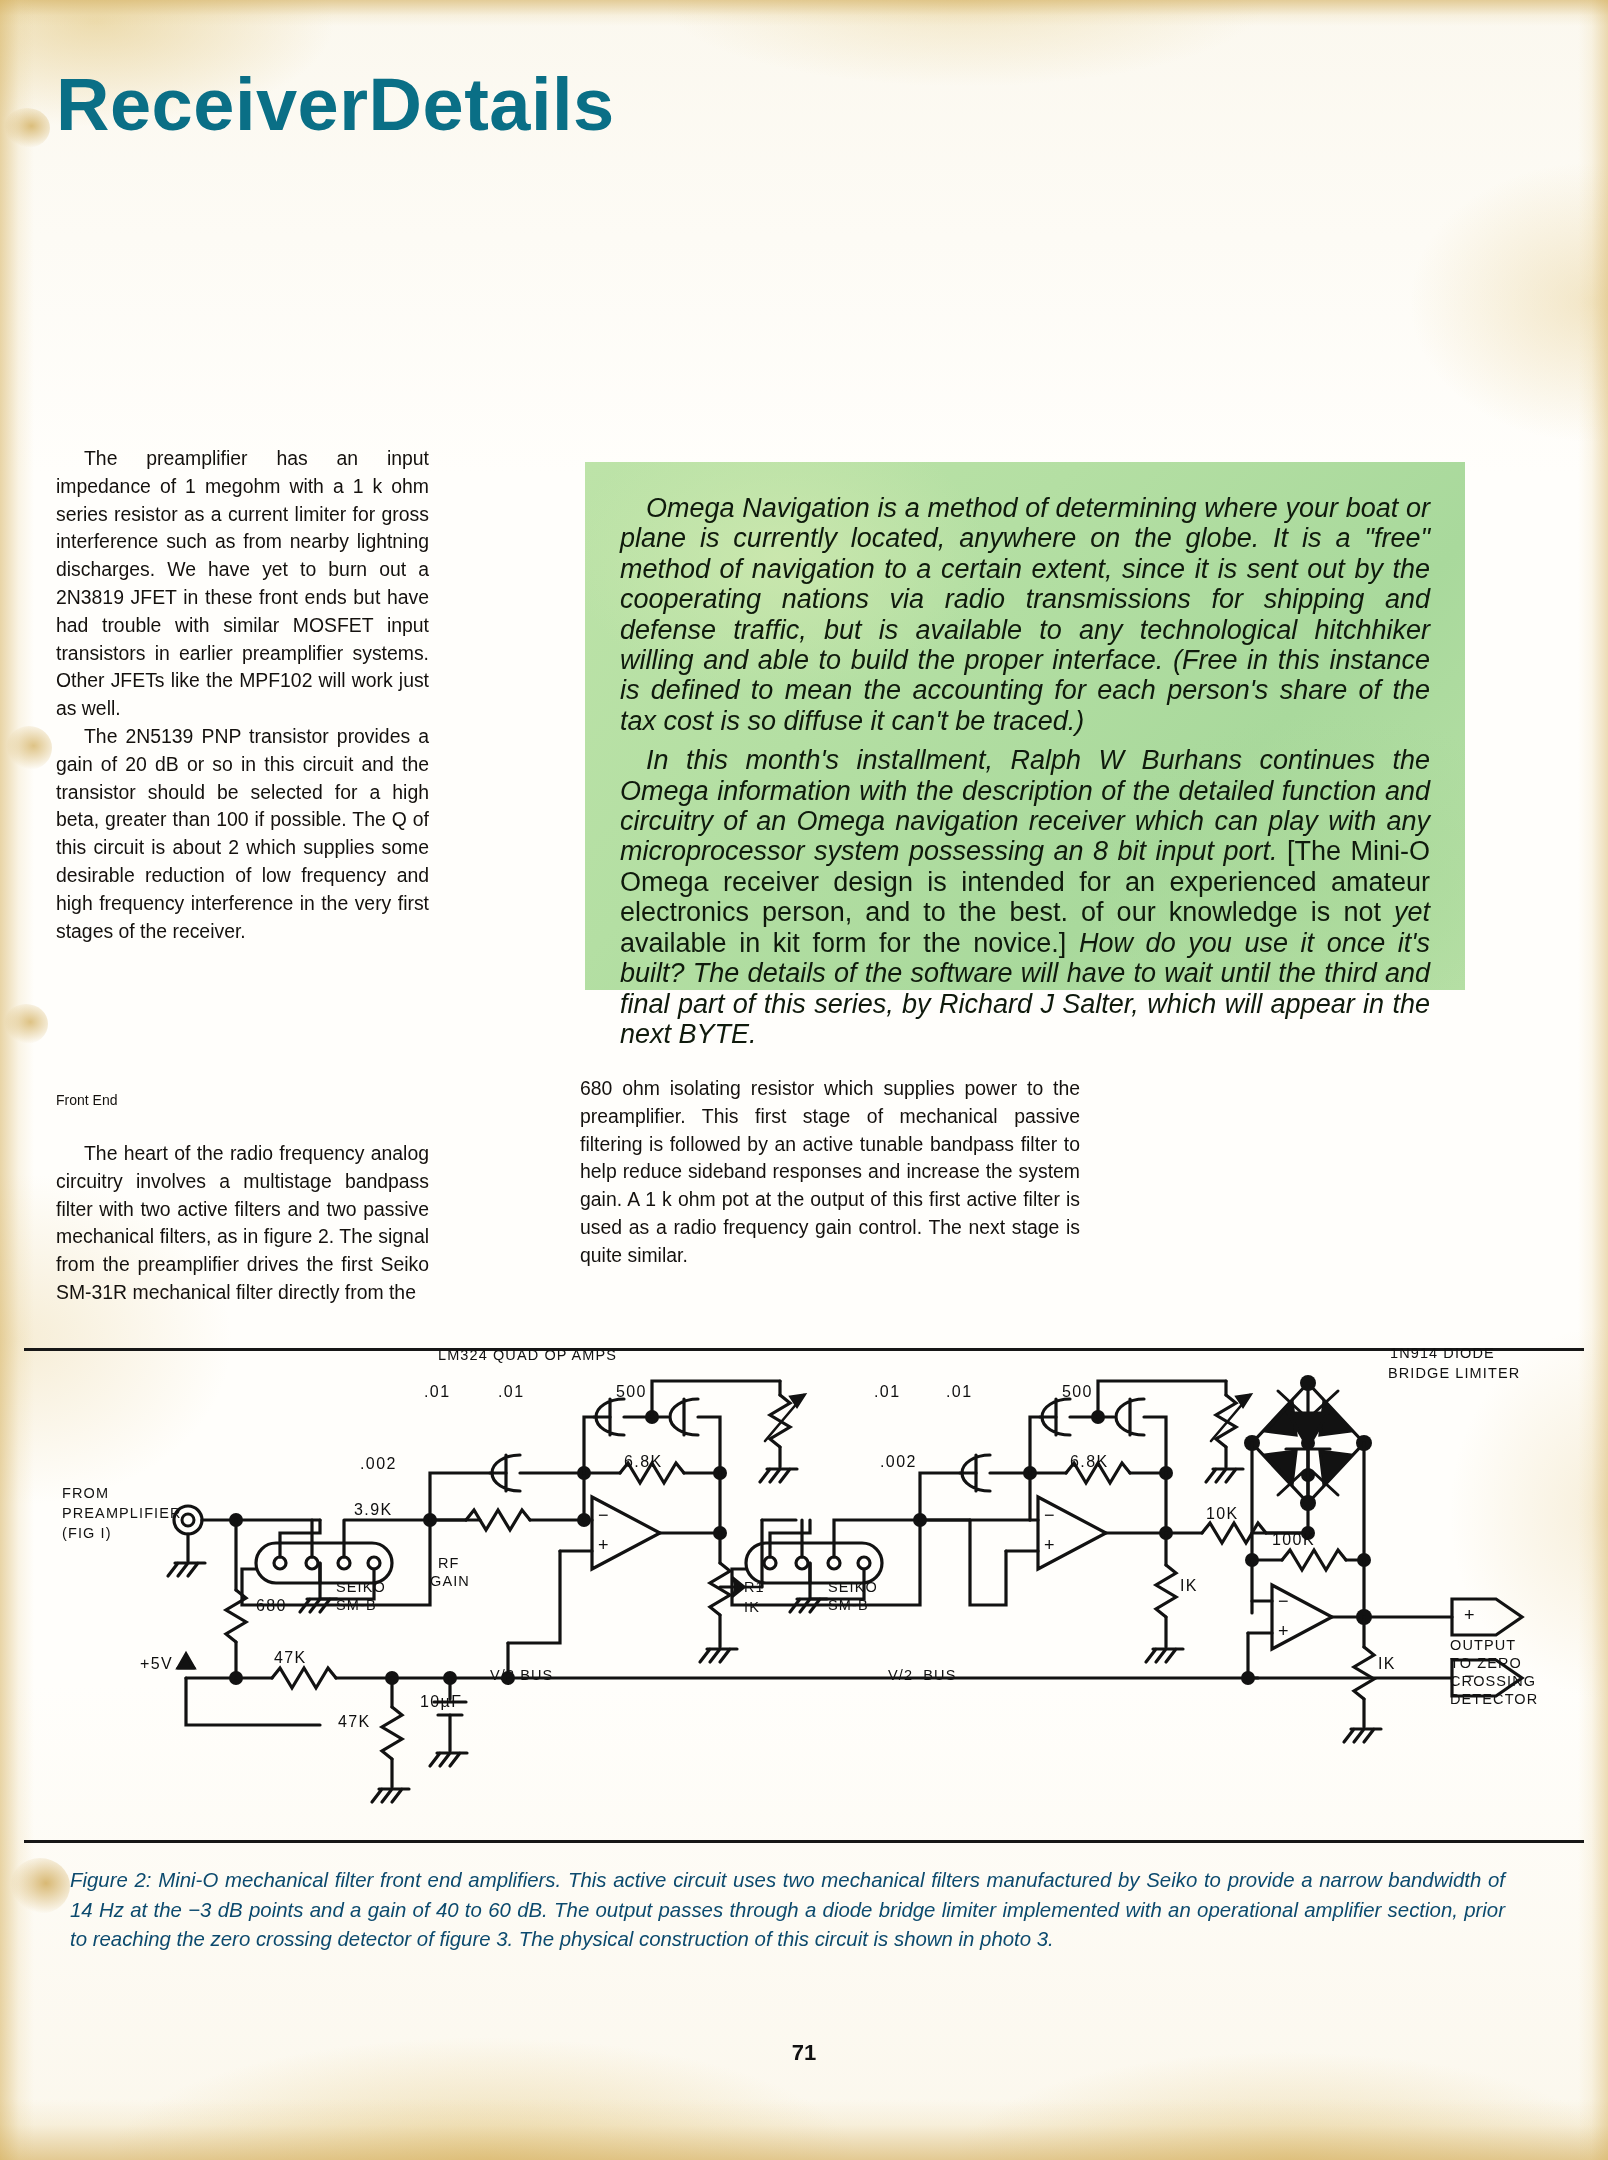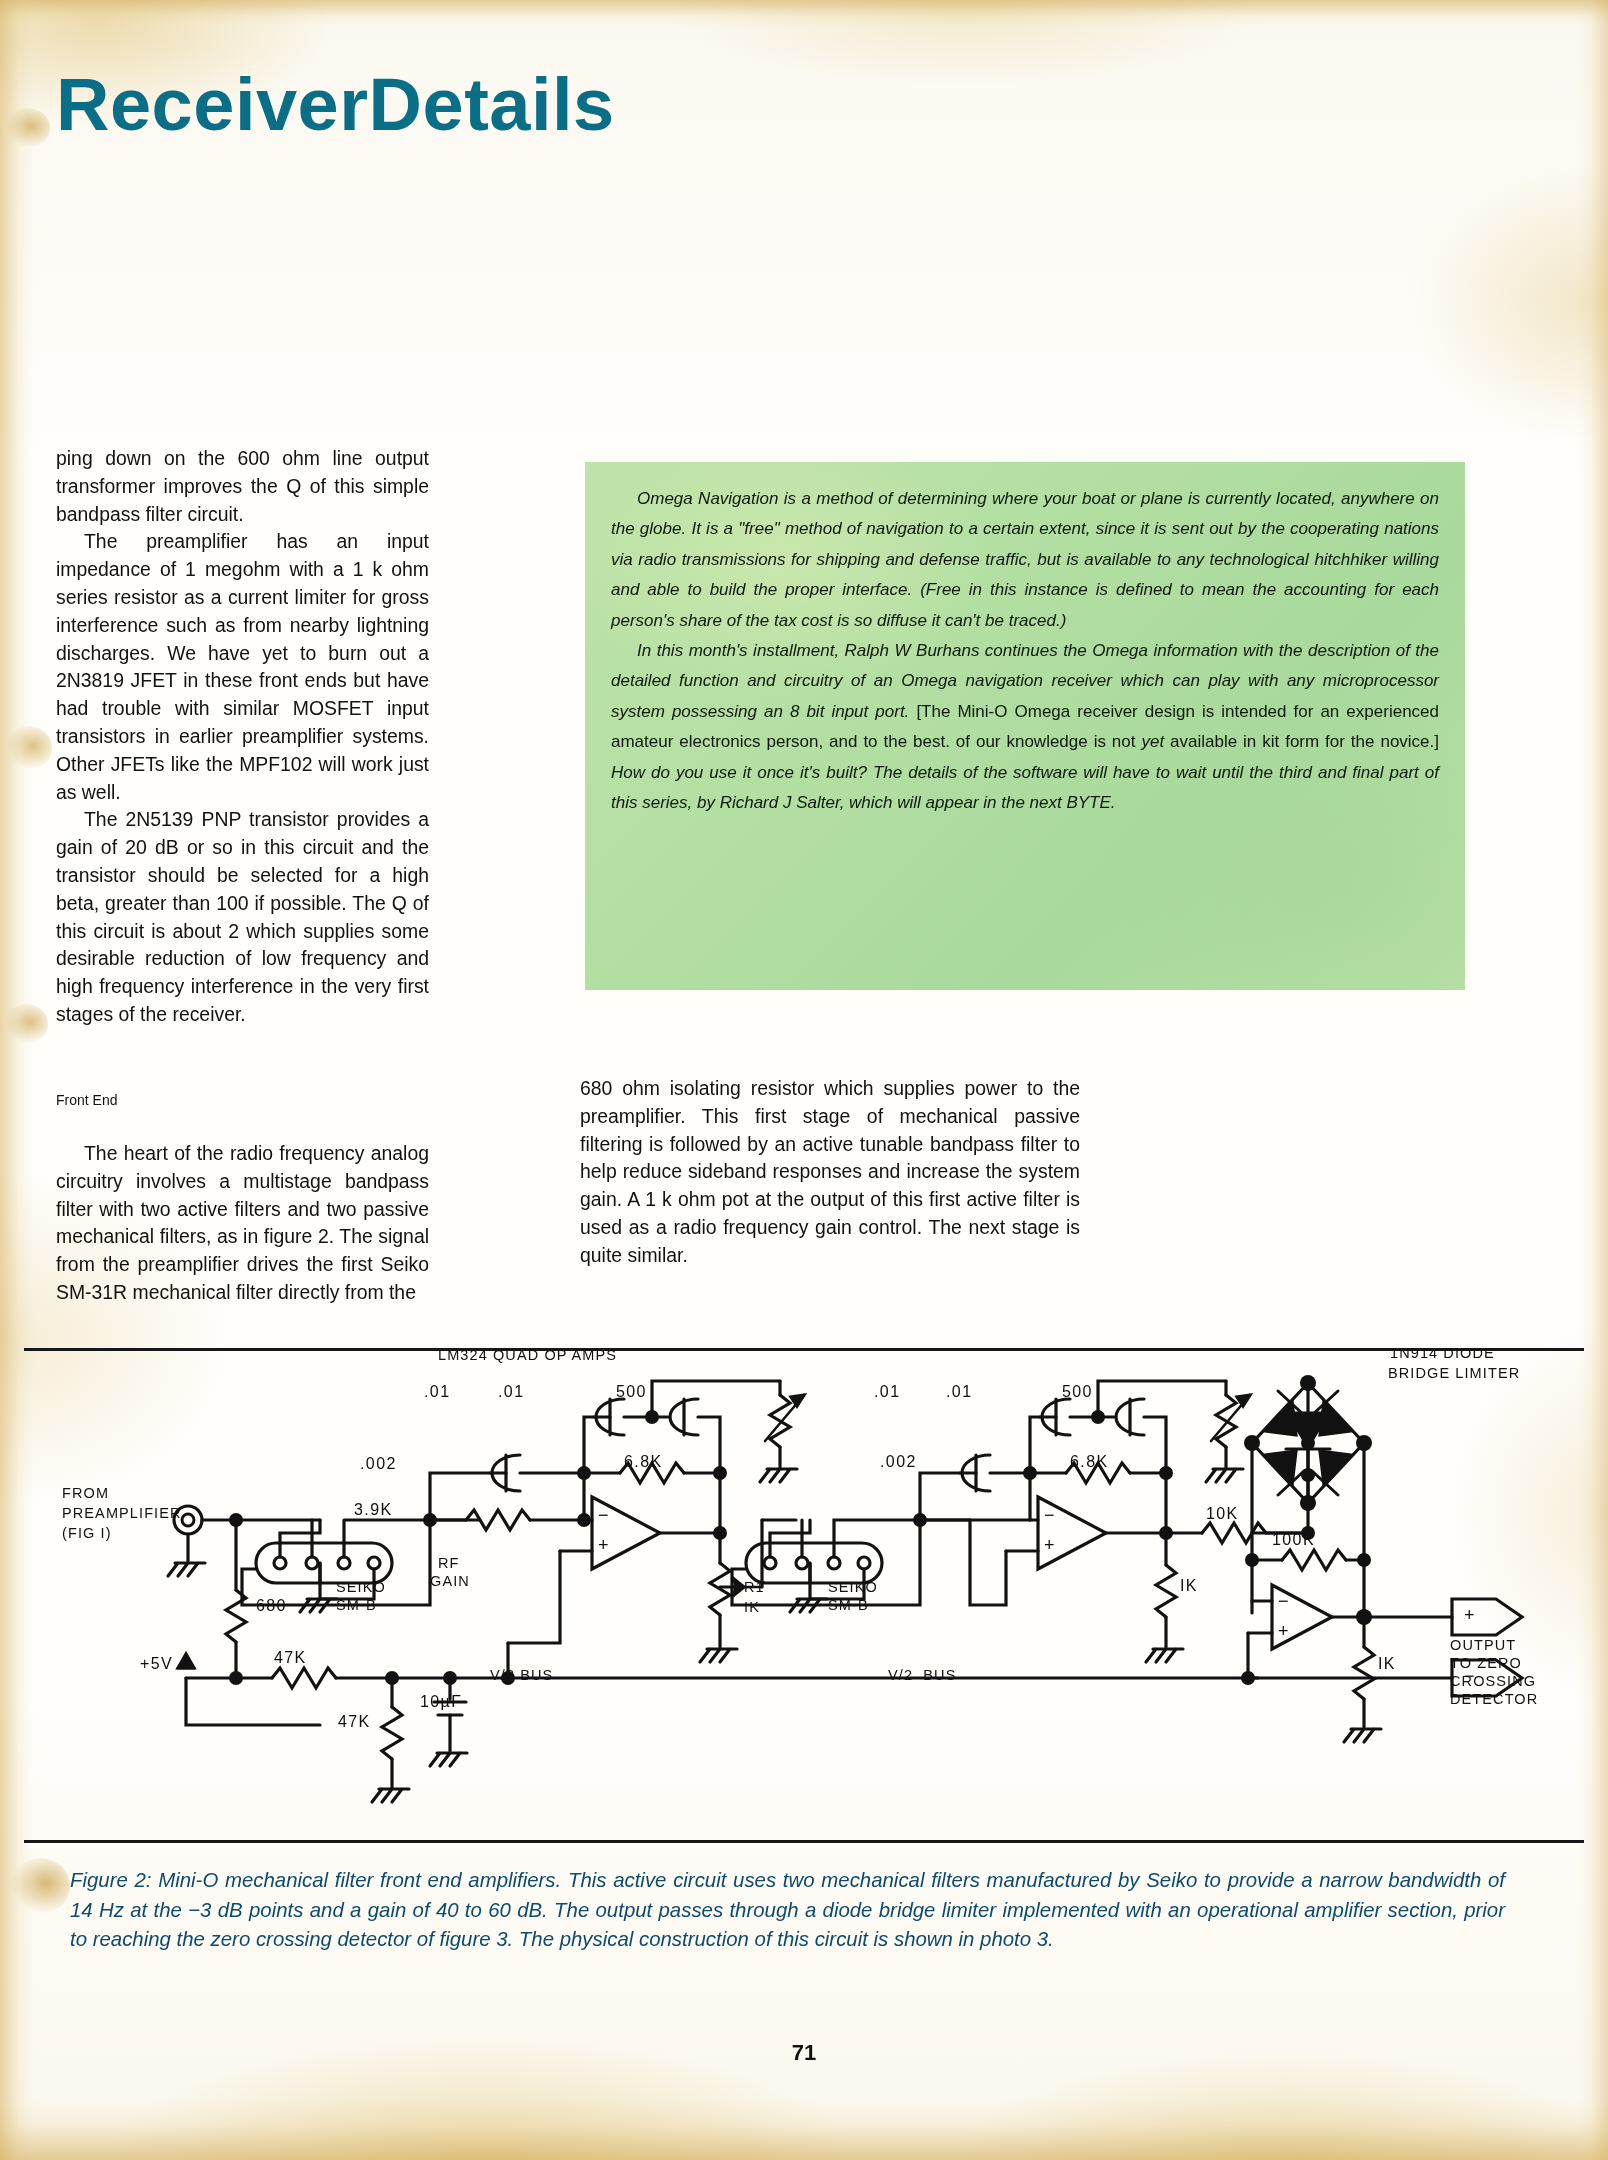--- a/index.html
+++ b/index.html
@@ -77,22 +77,22 @@
   .greenbox{
     position:absolute;left:585px;top:462px;width:880px;height:528px;
     background:
       radial-gradient(ellipse 300px 200px at 22% 18%, rgba(205,232,175,.85), rgba(205,232,175,0) 70%),
       radial-gradient(ellipse 340px 240px at 85% 80%, rgba(166,214,150,.55), rgba(166,214,150,0) 72%),
       linear-gradient(135deg,#bde3a8 0%,#b4dfa3 35%,#a9d99c 68%,#b7e0a6 100%);
     box-sizing:border-box;
     padding:22px 26px 16px 26px;
   }
   .greenbox p{
-    margin:0;
-    font-size:17px;line-height:30.4px;
+    margin:9px;
+    font-size:27px;line-height:30.4px;
     color:#0f1a0c;
     text-align:justify;
     font-style:italic;
   }
   .greenbox p.ind{text-indent:26px;}
   .greenbox .roman{font-style:normal;}
 
   
   #schematic{position:absolute;left:20px;top:1355px;width:1568px;height:480px;}
   .rule-top{position:absolute;left:24px;top:1348px;width:1560px;height:3px;background:#171717;}
@@ -131,21 +131,20 @@
 <div class="clip clip-a"></div>
 <div class="clip clip-b"></div>
 <div class="clip clip-c"></div>
 <div class="clip clip-d"></div>
 
 <div class="headline">
   <span>Receiver</span><span class="w2">Details</span>
 </div>
 
 <div class="col" id="left-col-a">
-  <p>ping down on the 600 ohm line output transformer improves the Q of this simple bandpass filter circuit.</p>
   <p class="ind">The preamplifier has an input impedance of 1 megohm with a 1 k ohm series resistor as a current limiter for gross interference such as from nearby lightning discharges. We have yet to burn out a 2N3819 JFET in these front ends but have had trouble with similar MOSFET input transistors in earlier preamplifier systems. Other JFETs like the MPF102 will work just as well.</p>
   <p class="ind">The 2N5139 PNP transistor provides a gain of 20 dB or so in this circuit and the transistor should be selected for a high beta, greater than 100 if possible. The Q of this circuit is about 2 which supplies some desirable reduction of low frequency and high frequency interference in the very first stages of the receiver.</p>
 </div>
 
 <div class="subhead" id="subhead-front-end">Front End</div>
 
 <div class="col" id="left-col-b">
   <p class="ind">The heart of the radio frequency analog circuitry involves a multistage bandpass filter with two active filters and two passive mechanical filters, as in figure 2. The signal from the preamplifier drives the first Seiko SM-31R mechanical filter directly from the</p>
 </div>
 

